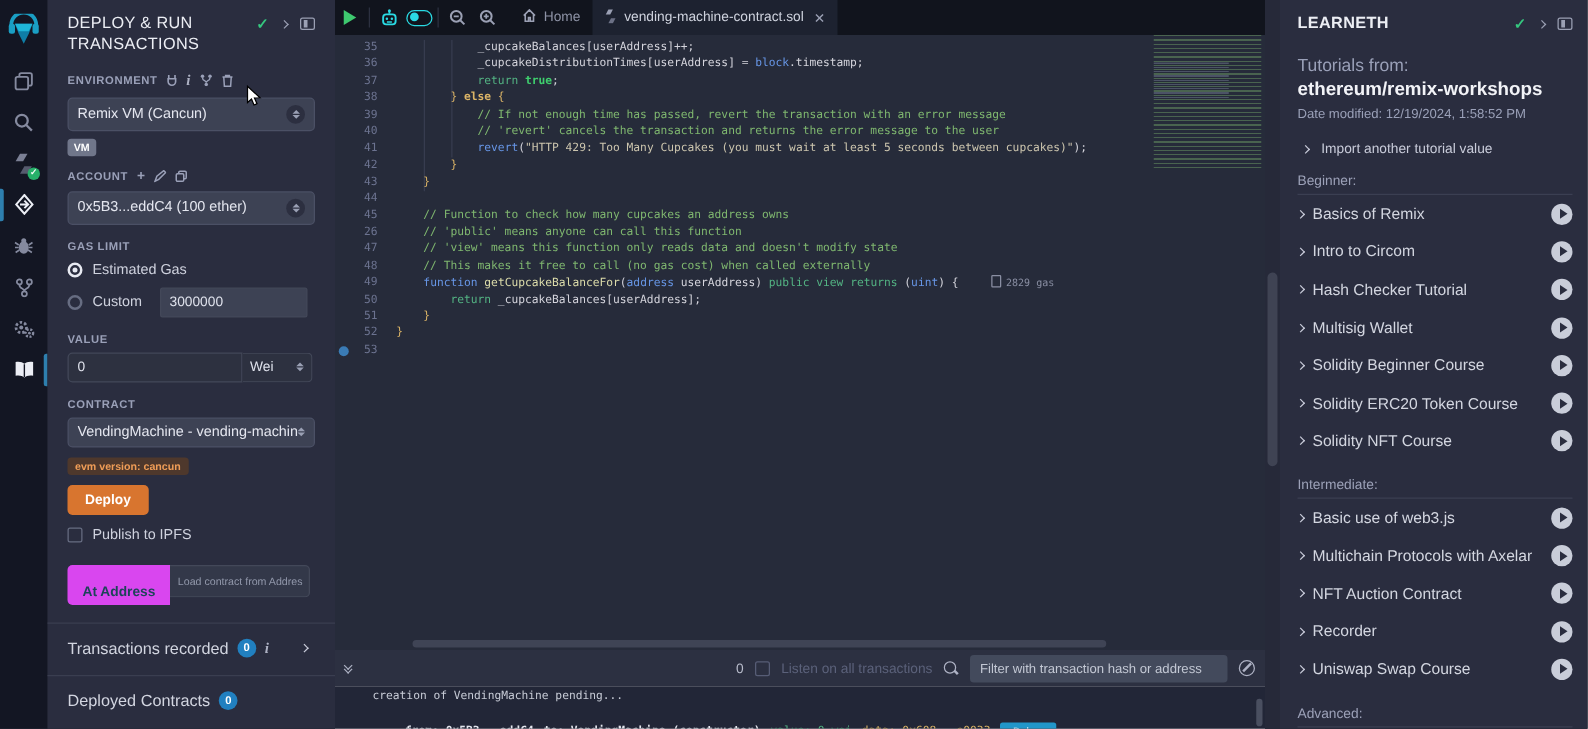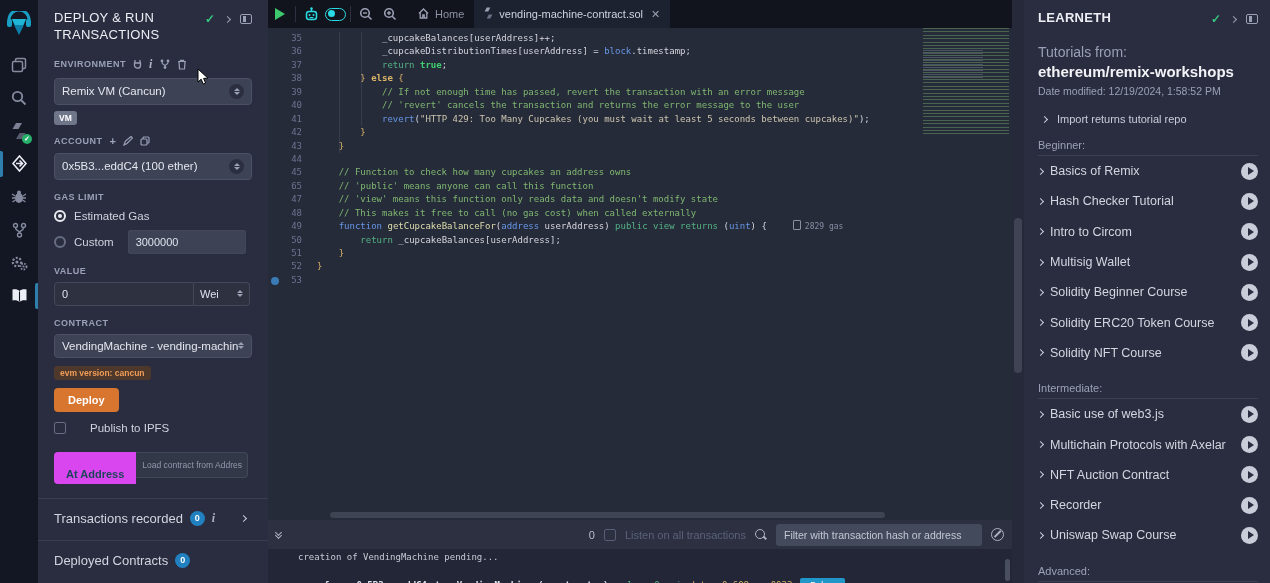--- a/index.html
+++ b/index.html
@@ -36,21 +36,21 @@
   .radio{width:12px;height:12px;border-radius:50%;border:2px solid #676d82;position:relative;flex-shrink:0}
   .radio.sel-r{border-color:#e8eaf2}
   .radio.sel-r::after{content:"";position:absolute;left:2px;top:2px;width:4px;height:4px;border-radius:50%;background:#e8eaf2}
   .inp{background:#2d3140;border:1px solid #434859;border-radius:2px;color:#dfe2ec;font-size:11px;padding:0 7px;height:22px;font-family:"Liberation Sans",sans-serif}
   .custom-inp{width:118px;background:#3d4254;height:24px;margin-left:6px}
   .value-row{display:flex;margin-top:6px}
   .value-inp{width:140px;height:24px;border-radius:4px 0 0 4px}
   .wei-sel{width:56px;height:24px;background:#2d3140;border:1px solid #434859;border-left:none;border-radius:0 4px 4px 0;display:flex;align-items:center;padding:0 6px;color:#dfe2ec;gap:6px}
   .evm-badge{display:inline-block;margin-top:8px;background:#4e382c;color:#ef9d57;font-size:8.5px;font-weight:bold;padding:2px 6px;border-radius:3px}
   .deploy-btn{display:inline-block;margin-top:8px;background:#d8752f;color:#fff;font-weight:bold;font-size:11px;border:none;border-radius:4px;padding:6px 14px;cursor:pointer}
-  .chk-row{display:flex;align-items:center;gap:24px;margin-top:10px;color:#cfd2de;font-size:11.5px}
+  .chk-row{display:flex;align-items:center;gap:8px;margin-top:10px;color:#cfd2de;font-size:11.5px}
   .chk{width:12px;height:12px;border:1.5px solid #676d82;border-radius:2px;background:#23263400}
   .ataddr-row{display:flex;margin-top:18px}
   .ataddr-btn{background:#d946ef;color:#1d4459;font-weight:bold;font-size:11px;border:none;border-radius:4px 0 0 4px;padding:16px 12px;height:26px;cursor:pointer}
   .ataddr-inp{width:112px;height:26px;border-radius:0 4px 4px 0;font-size:8.5px;color:#9298ab;background:#333849;display:flex;align-items:center;padding:0 6px;border:1px solid #434859;border-left:none;white-space:nowrap;overflow:hidden}
   .divider{border-top:1px solid #3a3e50;margin:14px -16px 0 -16px}
   .rec-row{display:flex;align-items:center;gap:7px;margin-top:12px;color:#d2d5e0;font-size:13px}
   .count-badge{min-width:15px;height:15px;border-radius:8px;background:#2180c0;color:#fff;font-size:9px;font-weight:bold;display:flex;align-items:center;justify-content:center;padding:0 4px}
   .i-ic{font-family:"Liberation Serif",serif;font-style:italic;font-weight:bold;font-size:12px;color:#aeb2c4}
 
   
@@ -383,21 +383,21 @@
           <div class="cl"><span class="g"><span>36</span></span><span class="code"><span class="tk-txt">            _cupcakeDistributionTimes[userAddress] = </span><span class="tk-kw">block</span><span class="tk-txt">.timestamp;</span></span></div>
           <div class="cl"><span class="g"><span>37</span></span><span class="code"><span class="tk-txt">            </span><span class="tk-kwg">return</span><span class="tk-txt"> </span><span class="tk-bool">true</span><span class="tk-txt">;</span></span></div>
           <div class="cl"><span class="g"><span>38</span></span><span class="code"><span class="tk-gold">        } </span><span class="tk-goldb">else</span><span class="tk-gold"> {</span></span></div>
           <div class="cl"><span class="g"><span>39</span></span><span class="code"><span class="tk-com">            // If not enough time has passed, revert the transaction with an error message</span></span></div>
           <div class="cl"><span class="g"><span>40</span></span><span class="code"><span class="tk-com">            // 'revert' cancels the transaction and returns the error message to the user</span></span></div>
           <div class="cl"><span class="g"><span>41</span></span><span class="code"><span class="tk-txt">            </span><span class="tk-kw">revert</span><span class="tk-txt">(</span><span class="tk-str">"HTTP 429: Too Many Cupcakes (you must wait at least 5 seconds between cupcakes)"</span><span class="tk-txt">);</span></span></div>
           <div class="cl"><span class="g"><span>42</span></span><span class="code"><span class="tk-gold">        }</span></span></div>
           <div class="cl"><span class="g"><span>43</span></span><span class="code"><span class="tk-gold">    }</span></span></div>
           <div class="cl"><span class="g"><span>44</span></span><span class="code"></span></div>
           <div class="cl"><span class="g"><span>45</span></span><span class="code"><span class="tk-com">    // Function to check how many cupcakes an address owns</span></span></div>
-          <div class="cl"><span class="g"><span>65</span></span><span class="code"><span class="tk-com">    // 'public' means anyone can call this function</span></span></div>
+          <div class="cl"><span class="g"><span>26</span></span><span class="code"><span class="tk-com">    // 'public' means anyone can call this function</span></span></div>
           <div class="cl"><span class="g"><span>47</span></span><span class="code"><span class="tk-com">    // 'view' means this function only reads data and doesn't modify state</span></span></div>
           <div class="cl"><span class="g"><span>48</span></span><span class="code"><span class="tk-com">    // This makes it free to call (no gas cost) when called externally</span></span></div>
           <div class="cl"><span class="g"><span>49</span></span><span class="code"><span class="tk-txt">    </span><span class="tk-kw">function</span><span class="tk-txt"> </span><span class="tk-fn">getCupcakeBalanceFor</span><span class="tk-txt">(</span><span class="tk-kw">address</span><span class="tk-txt"> userAddress) </span><span class="tk-kwg">public</span><span class="tk-txt"> </span><span class="tk-kwg">view</span><span class="tk-txt"> </span><span class="tk-kwg">returns</span><span class="tk-txt"> (</span><span class="tk-kw">uint</span><span class="tk-txt">) {</span><span class="gasnote">2829 gas</span></span></div>
           <div class="cl"><span class="g"><span>50</span></span><span class="code"><span class="tk-txt">        </span><span class="tk-kwg">return</span><span class="tk-txt"> _cupcakeBalances[userAddress];</span></span></div>
           <div class="cl"><span class="g"><span>51</span></span><span class="code"><span class="tk-gold">    }</span></span></div>
           <div class="cl"><span class="g"><span>52</span></span><span class="code"><span class="tk-gold">}</span></span></div>
           <div class="cl"><span class="g"><span class="bp"></span><span>53</span></span><span class="code"></span></div>
         </div>
       <div class="minimap"></div>
       <div class="hscroll"></div>
@@ -443,37 +443,37 @@
         <span class="check">✓</span>
         <span class="chev" style="color:#9ba0b4"></span>
         <span class="win-ic"></span>
       </div>
     </div>
     <div class="ln-sub">Tutorials from:</div>
     <div class="ln-repo">ethereum/remix-workshops</div>
     <div class="ln-date">Date modified: 12/19/2024, 1:58:52 PM</div>
     <div class="ln-import">
       <span class="chev"></span>
-      <span>Import returns tutorial repo</span>
+      <span>Import another tutorial value</span>
     </div>
     <div id="tutorials-host">
         <div class="cat">Beginner:</div>
         <div class="tut-row">
           <span class="chev"></span>
           <span>Basics of Remix</span>
           <span class="play-circle"></span>
         </div>
         <div class="tut-row">
           <span class="chev"></span>
+          <span>Intro to Circom</span>
+          <span class="play-circle"></span>
+        </div>
+        <div class="tut-row">
+          <span class="chev"></span>
           <span>Hash Checker Tutorial</span>
-          <span class="play-circle"></span>
-        </div>
-        <div class="tut-row">
-          <span class="chev"></span>
-          <span>Intro to Circom</span>
           <span class="play-circle"></span>
         </div>
         <div class="tut-row">
           <span class="chev"></span>
           <span>Multisig Wallet</span>
           <span class="play-circle"></span>
         </div>
         <div class="tut-row">
           <span class="chev"></span>
           <span>Solidity Beginner Course</span>

